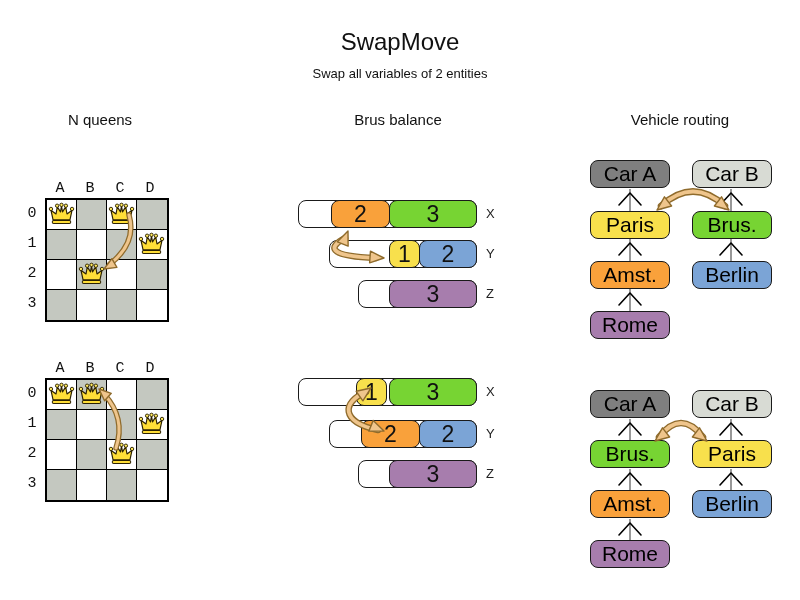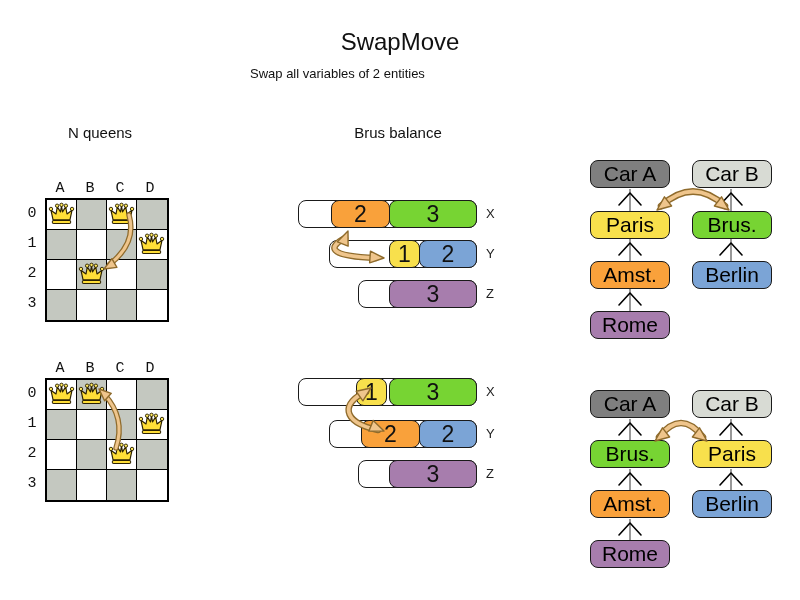--- a/index.html
+++ b/index.html
@@ -2,22 +2,22 @@
 <html><head>
 <meta charset="utf-8">
 <style>
   html,body{margin:0;padding:0;background:#fff;}
   #canvas{
     position:relative;width:800px;height:600px;background:#fff;overflow:hidden;
     font-family:"Liberation Sans", sans-serif;color:#111;
   }
   .abs{position:absolute;}
   .title{font-size:24px;text-align:center;}
-  .subtitle{font-size:13px;text-align:left;}
-  .sec-label{font-size:15px;text-align:center;margin-top:13px;}
+  .subtitle{font-size:13px;text-align:center;}
+  .sec-label{font-size:15px;text-align:center;}
   
   .board{
     position:absolute;width:120px;height:120px;border:2px solid #000;
     display:grid;grid-template-columns:repeat(4,1fr);grid-template-rows:repeat(4,1fr);
     box-sizing:content-box;background:#fff;
   }
   .cell{position:relative;border-right:1px solid #000;border-bottom:1px solid #000;}
   .cell:nth-child(4n){border-right:none;}
   .cell:nth-child(n+13){border-bottom:none;}
   .cell.dark{background:#C4C8C0;}
@@ -67,20 +67,21 @@
         <rect x="5" y="21.6" width="22" height="3.6" rx="1.8" fill="#FFDE38" stroke="#2b2000" stroke-width="1.2"></rect>
       </symbol>
     </defs>
   </svg>
 
   <div class="abs title" style="left:250px;top:28px;width:300px;">SwapMove</div>
   <div class="abs subtitle" style="left:250px;top:66px;width:300px;">Swap all variables of 2 entities</div>
 
   <div class="abs sec-label" style="left:40px;top:111px;width:120px;">N queens</div>
   <div class="abs sec-label" style="left:338px;top:111px;width:120px;">Brus balance</div>
+  <div class="abs sec-label" style="left:600px;top:111px;width:160px;">Vehicle routing</div>
 
   <span class="col-label" style="left:45px;top:180px;">A</span>
   <span class="col-label" style="left:75px;top:180px;">B</span>
   <span class="col-label" style="left:105px;top:180px;">C</span>
   <span class="col-label" style="left:135px;top:180px;">D</span>
   <span class="row-label" style="left:24px;top:205px;">0</span>
   <span class="row-label" style="left:24px;top:235px;">1</span>
   <span class="row-label" style="left:24px;top:265px;">2</span>
   <span class="row-label" style="left:24px;top:295px;">3</span>
 

